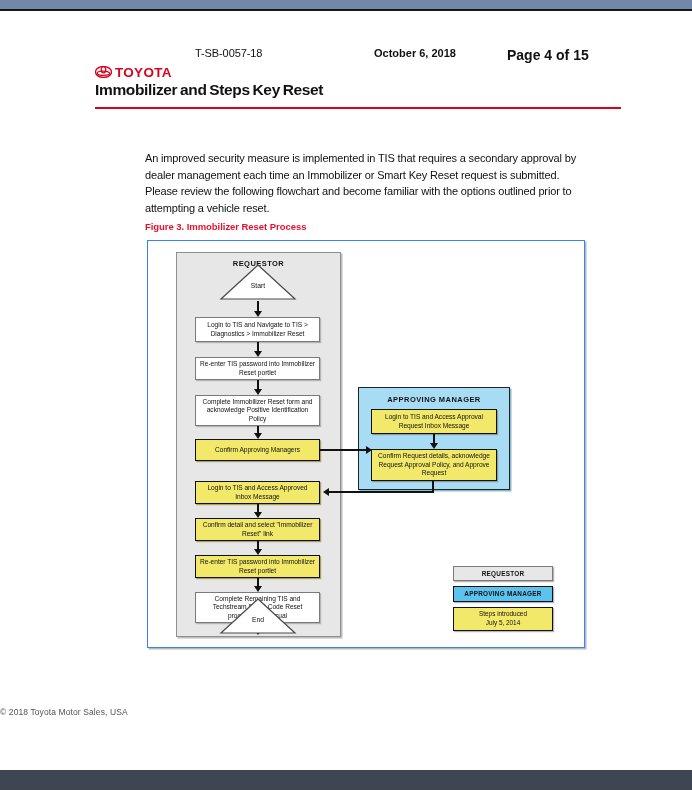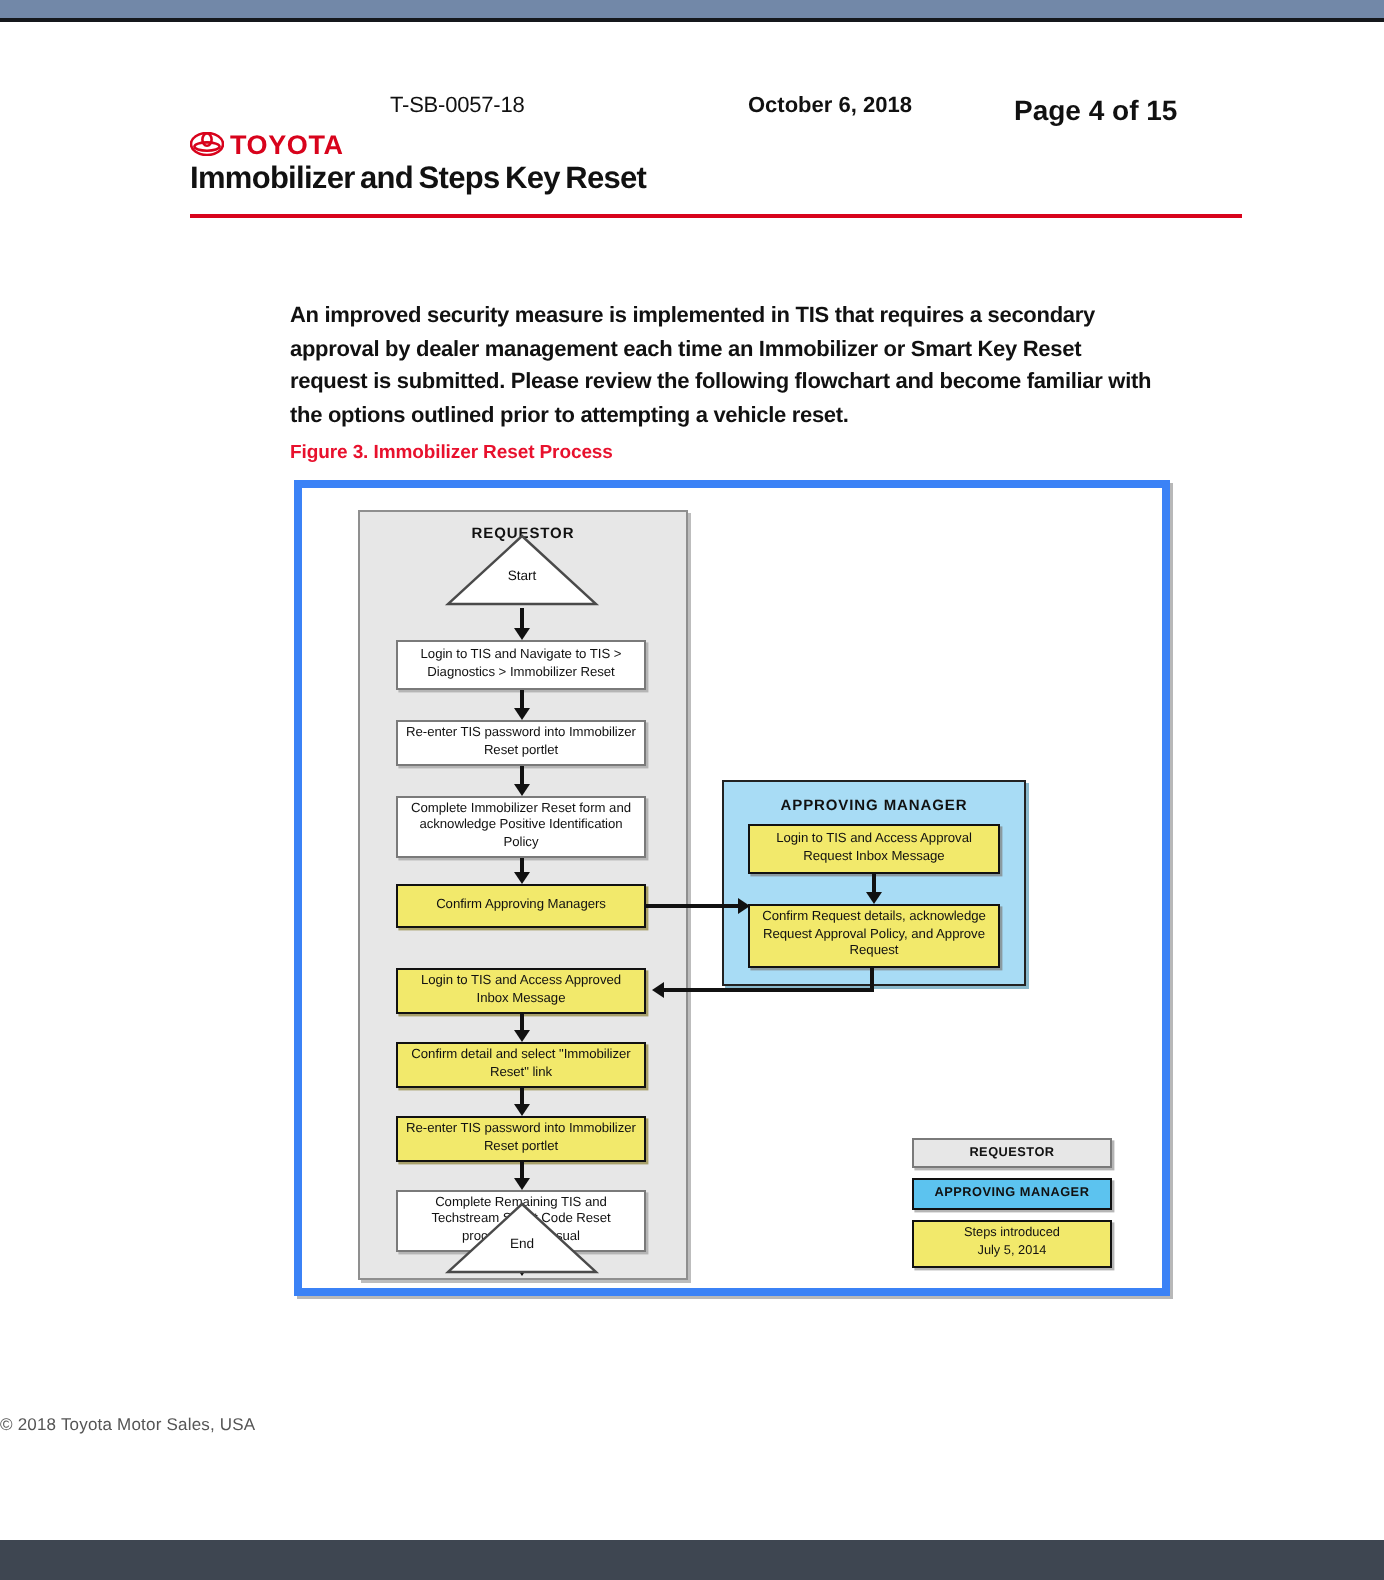--- a/index.html
+++ b/index.html
@@ -96,38 +96,37 @@
     letter-spacing: -0.05px;
   }
   #section-body {
     position: absolute;
     left: 145px; top: 137px;
     width: 432px;
     font-size: 11px;
     color: #111;
     line-height: 16.6px;
     letter-spacing: -0.15px;
-    font-weight: bold;
   }
   #figure-caption {
     position: absolute;
     left: 145px; top: 208px;
     font-size: 9.5px;
     font-weight: bold;
     color: #e8112d;
     letter-spacing: -0.05px;
   }
 
   
   #flowchart-frame {
     position: absolute;
     left: 147px; top: 227px;
     width: 438px; height: 408px;
     background: #ffffff;
-    border: 4px solid #3b82f6;
+    border: 1px solid #3b82f6;
     box-shadow: 1.5px 1.5px 0 0 #b8b8b8;
   }
 
   
   #requestor-lane {
     position: absolute;
     left: 28px; top: 11px;
     width: 165px; height: 385px;
     background: #e7e7e7;
     border: 1px solid #8f8f8f;

